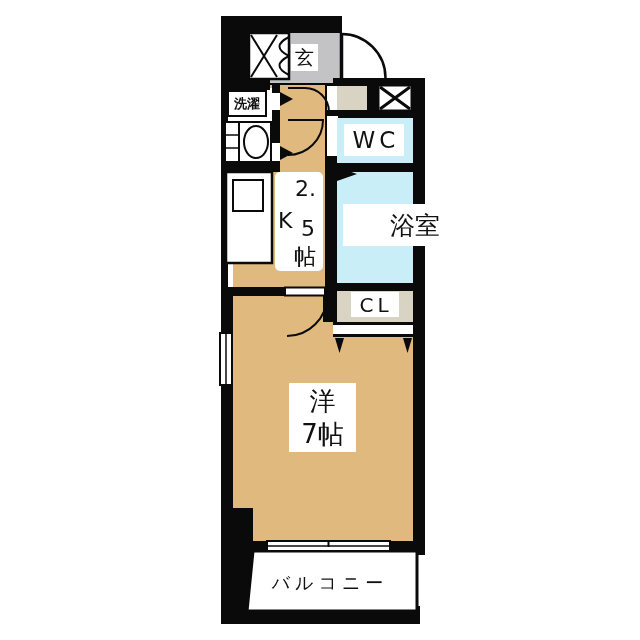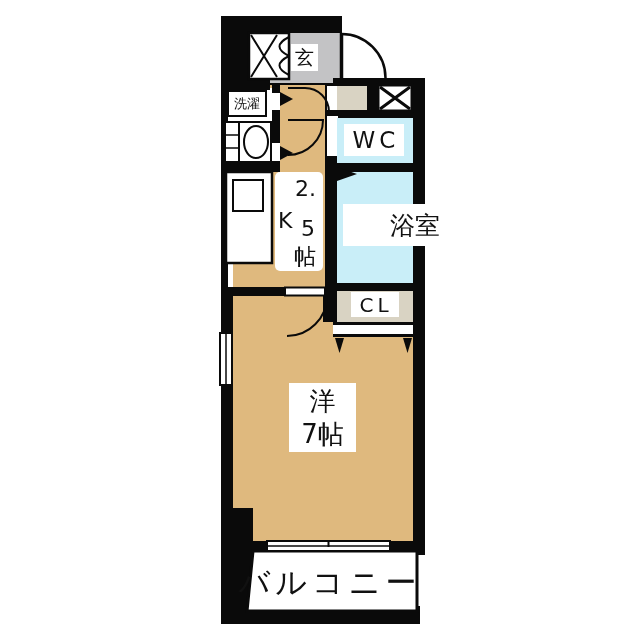--- a/index.html
+++ b/index.html
@@ -96,35 +96,35 @@
 
     <polygon points="253,551 417,551 417,611 247,611" fill="#ffffff" stroke="#0a0a0a" stroke-width="3"></polygon>
 
     <rect x="267" y="541" width="123" height="10" fill="#ffffff" stroke="#0a0a0a" stroke-width="2"></rect>
     <line x1="267" y1="546" x2="390" y2="546" stroke="#0a0a0a" stroke-width="1.5"></line>
     <line x1="328.5" y1="541" x2="328.5" y2="547" stroke="#0a0a0a" stroke-width="2"></line>
   </svg>
 
   <div class="roomlabel" style="left:291px;top:44px;width:27px;height:27px;font-size:19px;">玄</div>
 
-  <div class="roomlabel" style="left:227px;top:90px;width:40px;height:27px;font-size:13px;border:2px solid #0a0a0a;box-sizing:border-box;">洗濯</div>
+  <div class="roomlabel" style="left:227px;top:90px;width:40px;height:27px;font-size:13px;border:2px solid #0a0a0a;box-sizing:border-box;font-weight:bold;">洗濯</div>
 
   <div class="roomlabel" style="left:344px;top:124px;width:60px;height:32px;font-size:23px;letter-spacing:4px;padding-left:4px;box-sizing:border-box;">WC</div>
 
   <div class="roomlabel" style="left:343px;top:204px;width:64px;height:42px;font-size:25px;padding-left:40px;">浴室</div>
 
   <div class="abs" style="left:275px;top:172px;width:48px;height:99px;background:#ffffff;border-radius:5px;font-size:22px;">
     <span class="abs" style="left:20px;top:4px;">2.</span>
     <span class="abs" style="left:3px;top:36px;">K</span>
     <span class="abs" style="left:26px;top:44px;">5</span>
     <span class="abs" style="left:19px;top:70px;">帖</span>
   </div>
 
   <div class="roomlabel" style="left:351px;top:292px;width:48px;height:25px;font-size:20px;letter-spacing:4px;padding-left:2px;box-sizing:border-box;text-align:center;">CL</div>
 
   <div class="roomlabel" style="left:289px;top:383px;width:67px;height:69px;font-size:26px;flex-direction:column;line-height:33px;">
     <span>洋</span>
     <span>7帖</span>
   </div>
 
-  <div class="roomlabel" style="left:245px;top:566px;width:170px;height:34px;font-size:31px;letter-spacing:5px;background:transparent;">バルコニー</div>
+  <div class="roomlabel" style="left:245px;top:566px;width:170px;height:34px;font-size:18px;letter-spacing:5px;background:transparent;">バルコニー</div>
 
 </div>
 
 </body></html>

